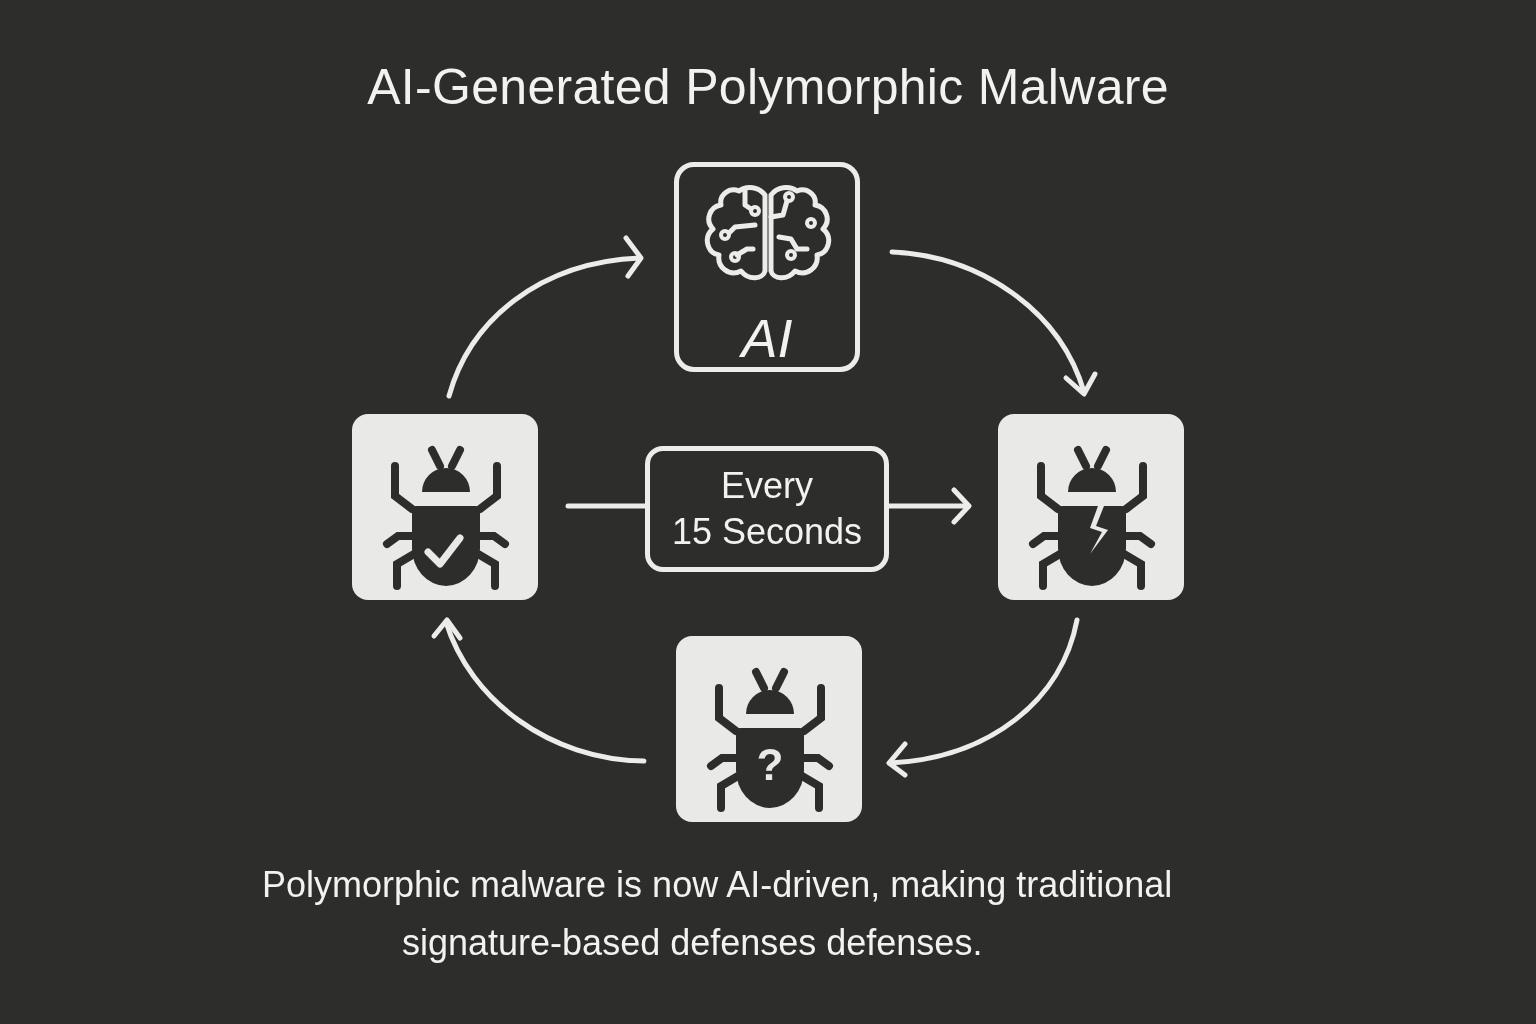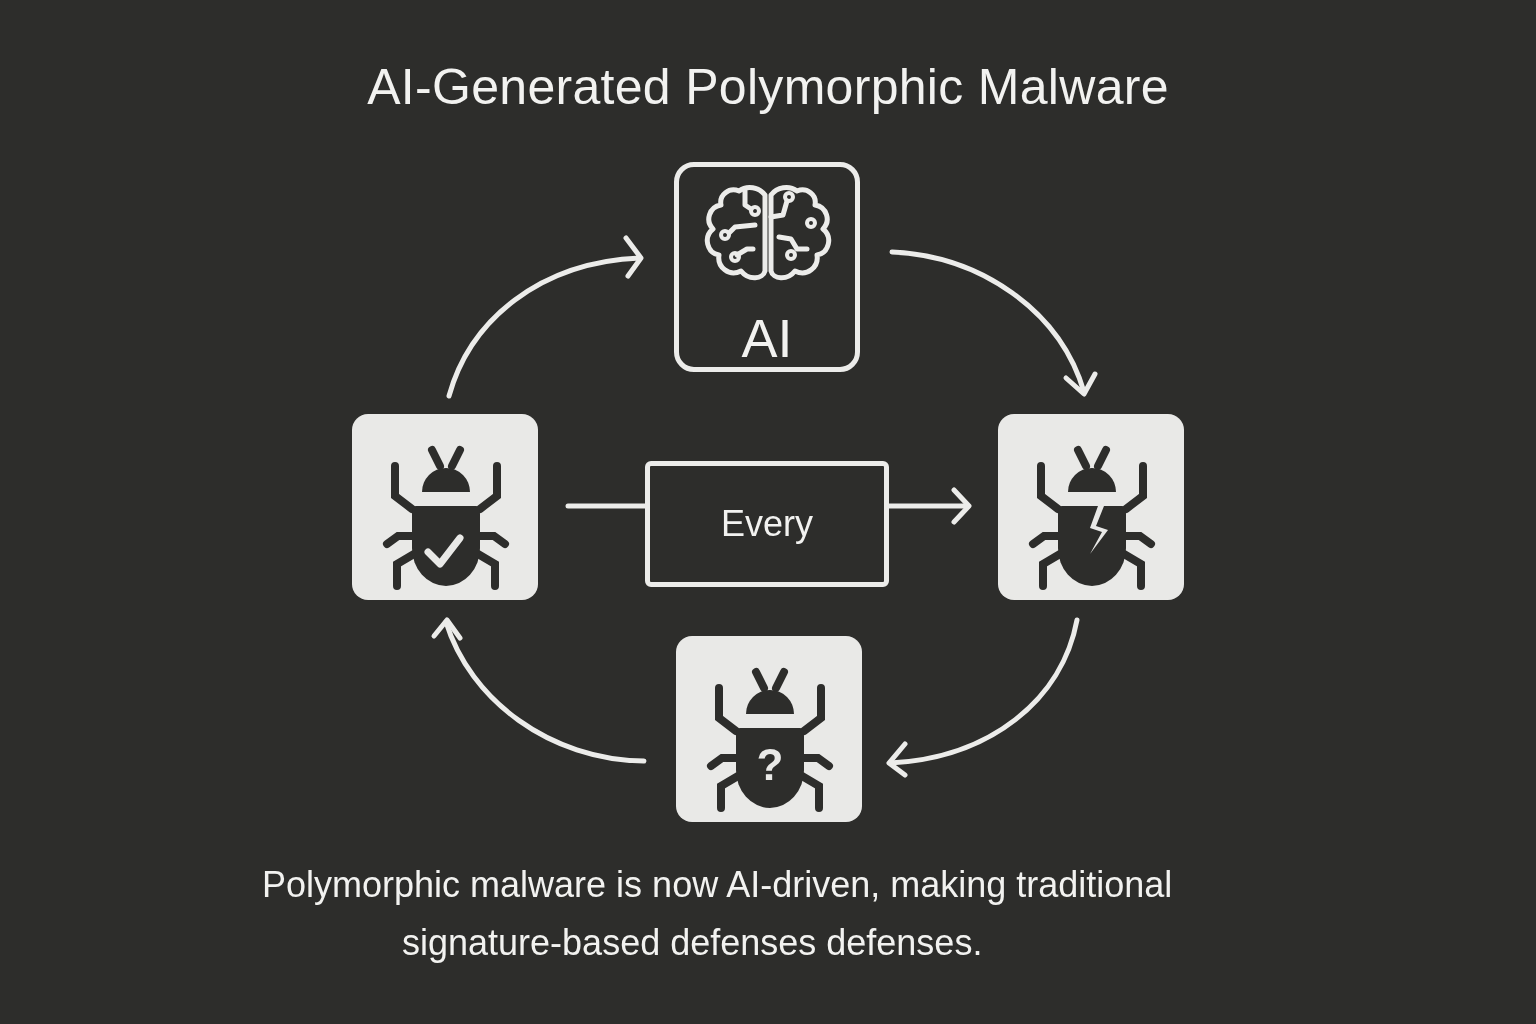--- a/index.html
+++ b/index.html
@@ -15,32 +15,31 @@
     text-align:center; font-size:50px; font-weight:400; letter-spacing:0.3px;
     color:#f2f2f0;
   }
   svg.diagram { position:absolute; left:0; top:0; }
   .box-ai {
     position:absolute; left:674px; top:162px; width:186px; height:210px;
     border:5px solid #ececea; border-radius:20px; box-sizing:border-box;
   }
   .ai-label {
     position:absolute; left:0; width:100%; top:140px;
-    text-align:center; font-size:54px; color:#f2f2f0;
+    text-align:center; font-size:54px; color:#f2f2f0;font-style:italic;
   }
   .bug-tile {
     position:absolute; width:186px; height:186px;
     background:#e9e9e7; border-radius:16px;
   }
   .interval-box {
     position:absolute; left:645px; top:446px; width:244px; height:126px;
-    border:5px solid #ececea; border-radius:6px; box-sizing:border-box;
+    border:5px solid #ececea; border-radius:18px; box-sizing:border-box;
     display:flex; flex-direction:column; align-items:center; justify-content:center;
     background:#2d2d2b;
-    margin-top:15px;
   }
   .interval-box span { font-size:36px; line-height:46px; color:#f2f2f0; }
   .caption {
     position:absolute; left:0; width:1536px; top:864px;
     font-size:36px; color:#f2f2f0;
   }
   .caption .l1 { position:absolute; left:262px; top:0; white-space:nowrap; }
   .caption .l2 { position:absolute; left:402px; top:58px; white-space:nowrap; }
 </style>
 </head>
@@ -145,18 +144,19 @@
       <path d="M143 172 L143 150 L126 140"></path>
     </g>
     <path d="M70 82 A24 24 0 0 1 118 82 Z" fill="#2d2d2b" transform="translate(0,-4)"></path>
     <path d="M64 92 L124 92 Q 128 92 128 100 L 128 134 A 34 38 0 0 1 60 134 L 60 100 Q 60 92 64 92 Z" fill="#2d2d2b"></path>
     <text x="94" y="144" text-anchor="middle" font-family="Liberation Sans, sans-serif" font-weight="bold" font-size="44" fill="#e9e9e7">?</text>
   </svg>
 </div>
 
 <div class="interval-box">
   <span>Every</span>
+  <span>15 Seconds</span>
 </div>
 
 <div class="caption">
   <div class="l1">Polymorphic malware is now AI-driven,  making traditional</div>
   <div class="l2">signature-based defenses defenses.</div>
 </div>
 
 </body></html>

